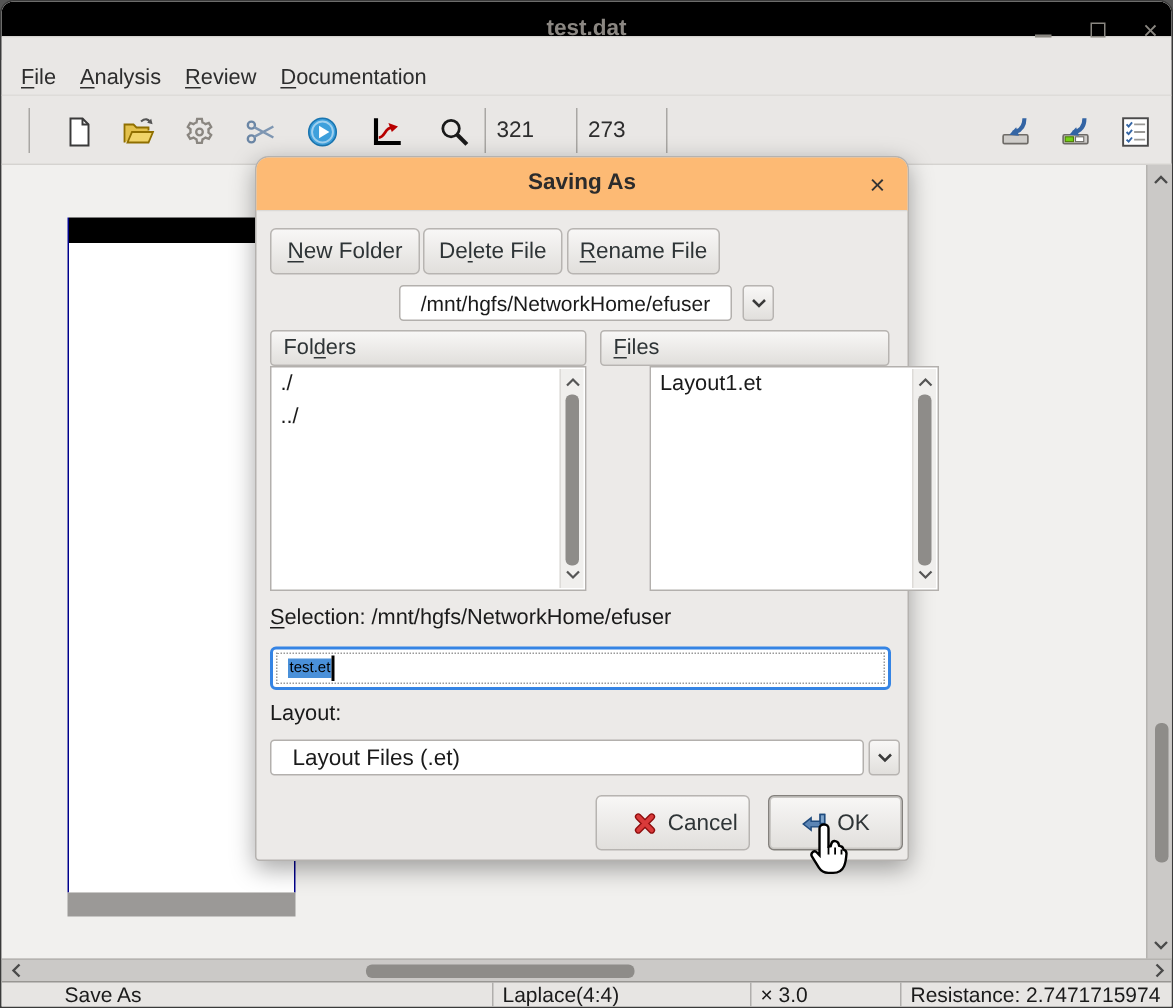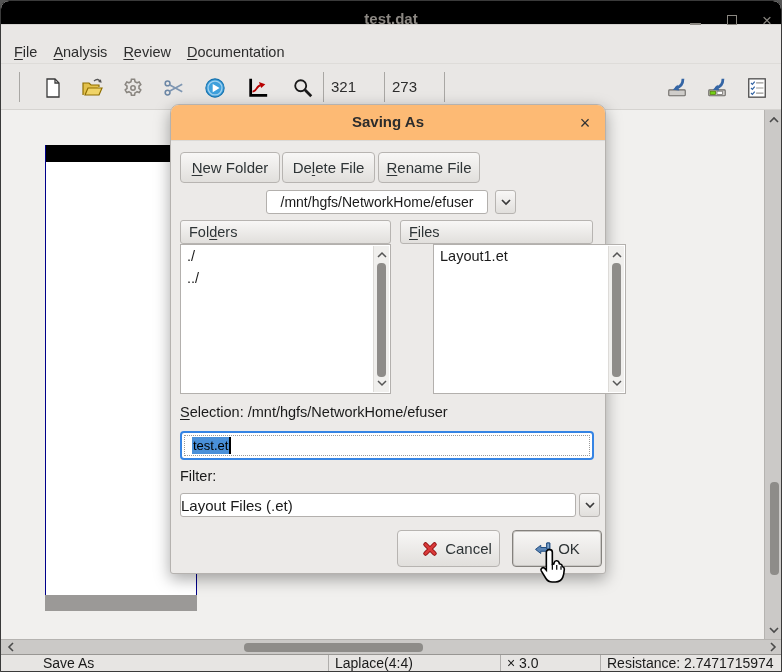--- a/index.html
+++ b/index.html
@@ -66,21 +66,21 @@
             background:linear-gradient(#f8f7f6,#e1dfdc);border:1px solid #b7b4b1;border-radius:3px;}
   .list{position:absolute;background:#fff;border:1px solid #b3b0ad;}
   .list-item{font-size:14.5px;color:#1a1a1a;padding:2px 0 2px 6px;line-height:18px;}
   .lscroll{position:absolute;right:1px;top:1px;bottom:1px;width:16px;background:#f0efed;
            border-left:1px solid #dddbd8;}
   .lthumb{position:absolute;left:3px;top:17px;width:9px;height:114px;border-radius:4px;background:#8e8c89;}
   .dlg-label{position:absolute;font-size:14.5px;color:#1a1a1a;white-space:nowrap;}
   .fn-input{position:absolute;background:#fff;border:2px solid #3584e4;border-radius:4px;}
   .fn-inner{position:absolute;left:2px;right:2px;top:2px;bottom:2px;border:1px dotted #9a9a9a;
             display:flex;align-items:center;padding-left:7px;}
-  .fn-sel{background:#4a90d9;color:#000;font-size:13px;padding:1px 1px;}
+  .fn-sel{background:#4a90d9;color:#000;font-size:10px;padding:1px 1px;}
   .fn-caret{width:2px;height:17px;background:#000;}
   .icon16{width:18px;height:18px;margin-right:6px;flex:0 0 auto;}
   .cursor{position:absolute;left:536px;top:546px;width:32px;height:40px;z-index:50;}
 </style>
 </head>
 <body>
 
 <div class="window">
 
   <div class="titlebar">
@@ -275,22 +275,22 @@
 
     <div class="dlg-label" style="left:9px;top:299px;"><span style="text-decoration: underline; text-underline-offset: 2px;">S</span>election: /mnt/hgfs/NetworkHome/efuser</div>
 
     <div class="fn-input" style="left:9px;top:326px;width:414px;height:29px;">
       <div class="fn-inner">
         <span class="fn-sel">test.et</span>
         <span class="fn-caret"></span>
       </div>
     </div>
 
-    <div class="dlg-label" style="left:9px;top:363px;">Filter:</div>
-    <div class="field" style="left:9px;top:388px;width:396px;height:24px;padding-left:0;font-size:15px;">
+    <div class="dlg-label" style="left:9px;top:363px;">Layout:</div>
+    <div class="field" style="left:9px;top:388px;width:396px;height:24px;padding-left:14px;font-size:15px;">
       <span>Layout Files (.et)</span>
     </div>
     <div class="chev-btn" style="left:408px;top:388px;width:21px;height:24px;">
       <svg width="12" height="12" viewBox="0 0 12 12">
           <polyline points="2,4 6,8 10,4" fill="none" stroke="#3a3a3a" stroke-width="1.7"></polyline>
         </svg>
     </div>
 
     <div class="btn" style="left:226px;top:425px;width:103px;height:37px;padding-left:16px;">
       <svg class="icon16" viewBox="0 0 20 20">

